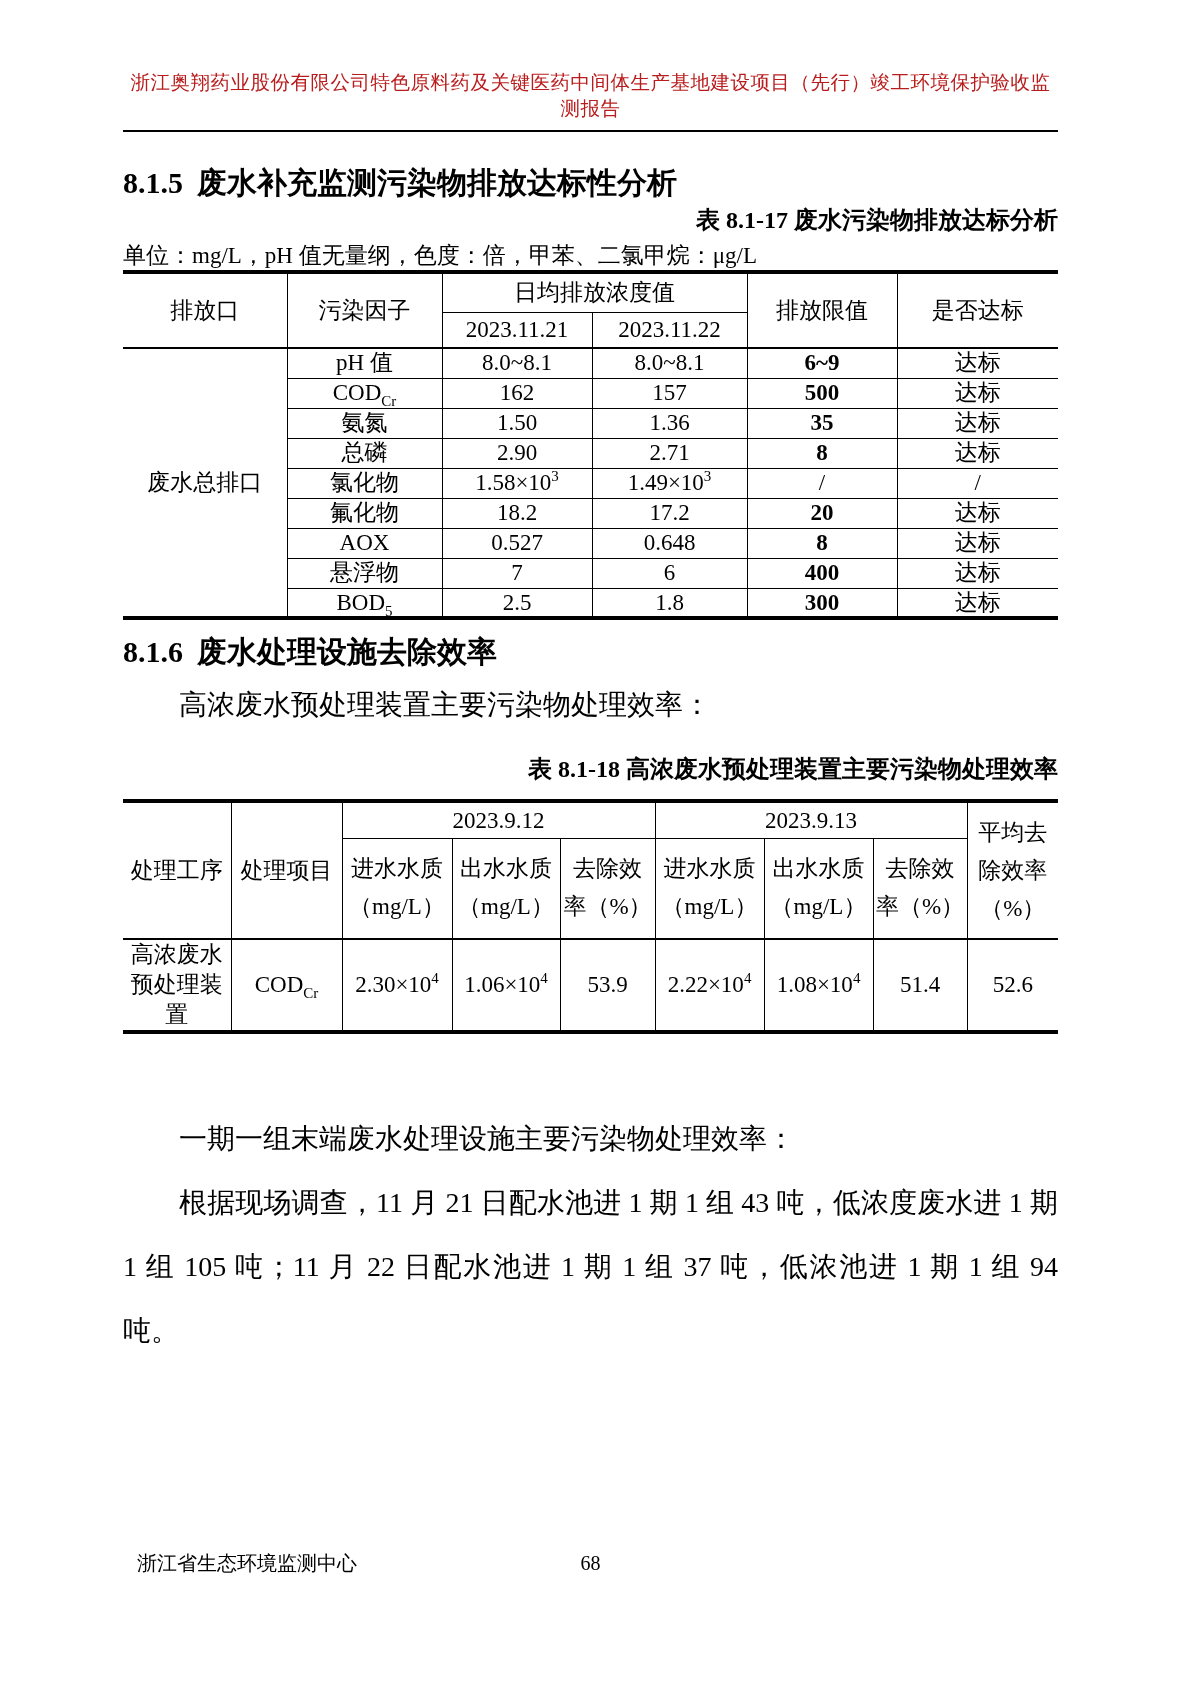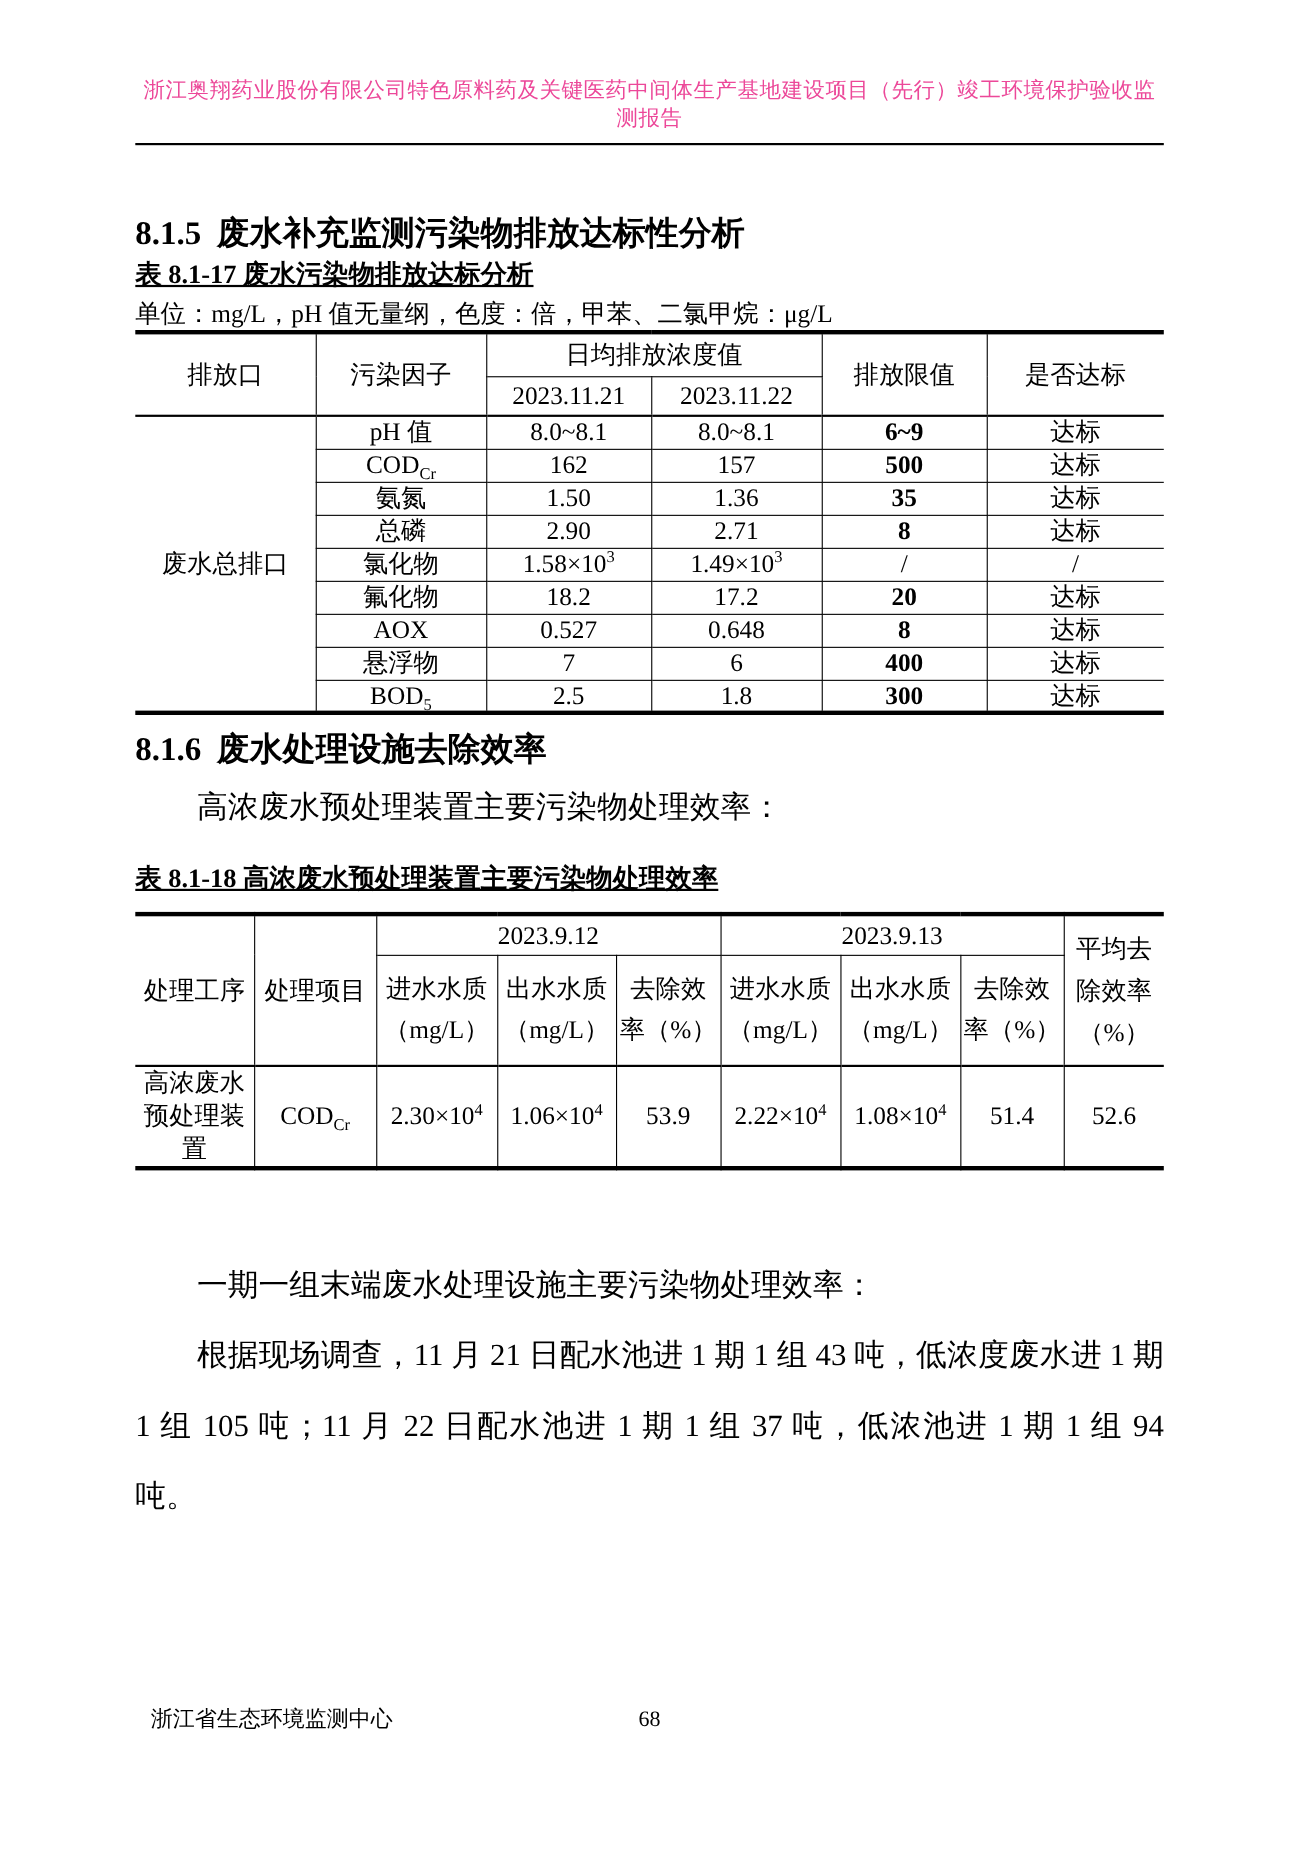--- a/index.html
+++ b/index.html
@@ -9,43 +9,42 @@
     font-family: "Liberation Serif", "DejaVu Serif", serif;
     color: #000;
     overflow: hidden;
   }
   .content { position: absolute; top: 0; left: 123px; width: 935px; }
 
   .header-line {
     margin-top: 70px;
     font-size: 19.5px; line-height: 26px;
     text-align: center; letter-spacing: 0.5px;
-    color: #ec4899;
+    color: #b91c1c;
   }
   .header-rule {
     border: none; border-top: 2.5px solid #000;
     margin-top: 8px;
   }
 
-  h2.sec { margin-top: 60px; font-size: 30px; line-height: 42px; font-weight: bold; }
+  h2.sec { margin-top: 30px; font-size: 30px; line-height: 42px; font-weight: bold; }
   h2.sec .sec-num { margin-right: 14px; }
   h2.sec2 { margin-top: 11px; }
 
   p.body {
     font-size: 28px; line-height: 64px;
     text-align: justify; text-indent: 56px;
   }
   p.intro { margin-top: 10px; }
   p.p2 { margin-top: 73px; }
   p.p3 { margin-top: 0; }
 
   .table-caption {
     font-size: 24px; line-height: 32px; font-weight: bold;
-    text-align: left;
-    text-decoration: underline;
+    text-align: right;
   }
   .caption-2 { margin-top: 16px; }
   .unit-note {
     margin-top: 6px;
     font-size: 23px; line-height: 28px;
   }
 
   table.doc-table {
     width: 935px; table-layout: fixed;
     border-collapse: collapse;

